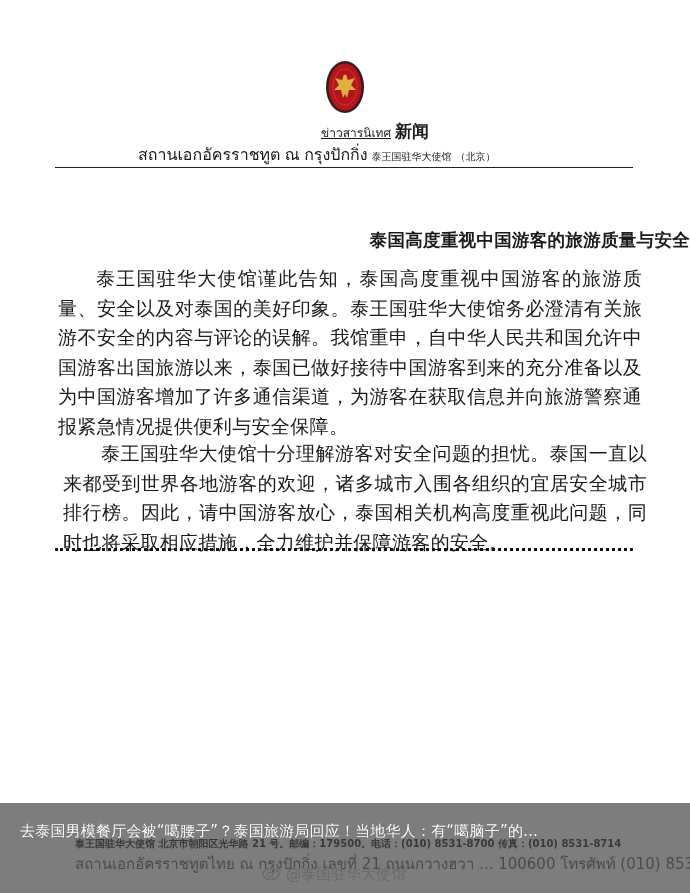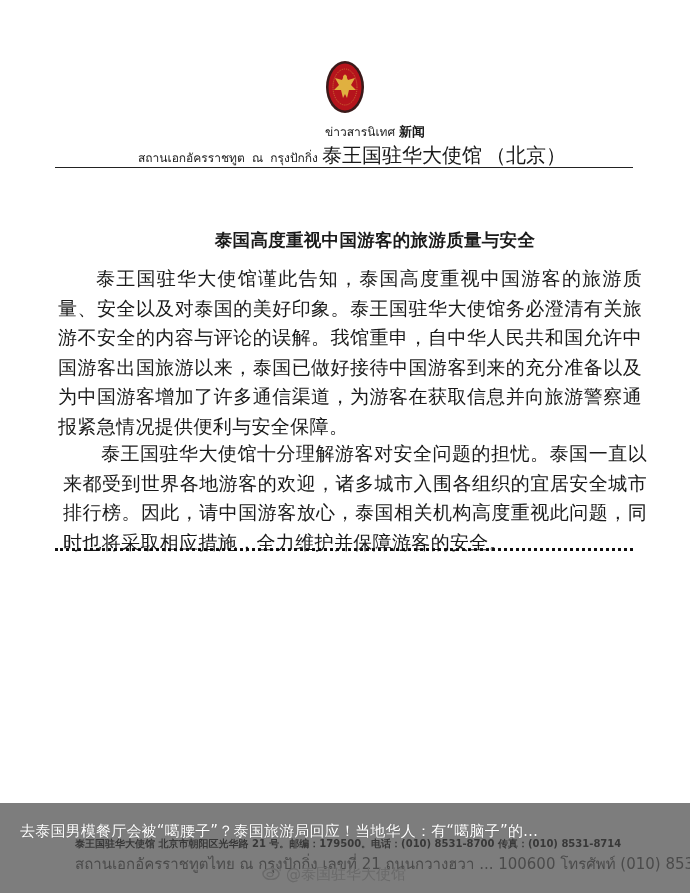--- a/index.html
+++ b/index.html
@@ -5,31 +5,31 @@
     html, body { margin: 0; padding: 0; }
     body {
       width: 690px; height: 893px; background: #ffffff; position: relative; overflow: hidden;
       font-family: "DejaVu Serif", "Liberation Serif", serif; color: #1a1a1a;
     }
     .emblem { position: absolute; left: 325px; top: 60px; width: 40px; height: 54px; }
     .header-line1 {
       position: absolute; top: 121px; left: 0; width: 690px; text-align: center;
       font-size: 15px; line-height: 20px; padding-left: 60px; box-sizing: border-box;
     }
-    .header-line1 .thai { font-size: 12px; font-family: "DejaVu Sans", sans-serif; }
-    .header-line1 .zh { font-size: 13px; font-weight: bold; margin-left: 4px; }
+    .header-line1 .thai { font-size: 12px; font-family: "DejaVu Sans", sans-serif; text-decoration: underline; }
+    .header-line1 .zh { font-size: 17px; font-weight: bold; margin-left: 4px; }
     .header-line2 {
       position: absolute; top: 145px; left: 138px; right: 56px;
       font-size: 15px; line-height: 20px; white-space: nowrap;
     }
-    .header-line2 .thai { font-size: 12px; font-family: Liberation Mono, monospace; }
-    .header-line2 .zh { font-size: 20px; margin-left: 4px; }
+    .header-line2 .thai { font-size: 16px; font-family: Liberation Sans, sans-serif; }
+    .header-line2 .zh { font-size: 10px; margin-left: 4px; }
     .header-rule { position: absolute; top: 167px; left: 55px; width: 578px; height: 1px; background: #222; }
     .doc-title {
-      position: absolute; top: 228px; left: 0; width: 690px; text-align: center;
+      position: absolute; top: 228px; left: 0; width: 690px; text-align: right;
       font-size: 17.5px; font-weight: bold; letter-spacing: 0.3px; padding-left: 60px; box-sizing: border-box;
       font-family: "DejaVu Sans", sans-serif;
     }
     .para {
       position: absolute; left: 58px; width: 584px;
       font-size: 19px; line-height: 29.5px; text-indent: 2em; letter-spacing: 0.35px;
       text-align: justify;
     }
     .para1 { top: 264px; }
     .para2 { top: 434px; }

